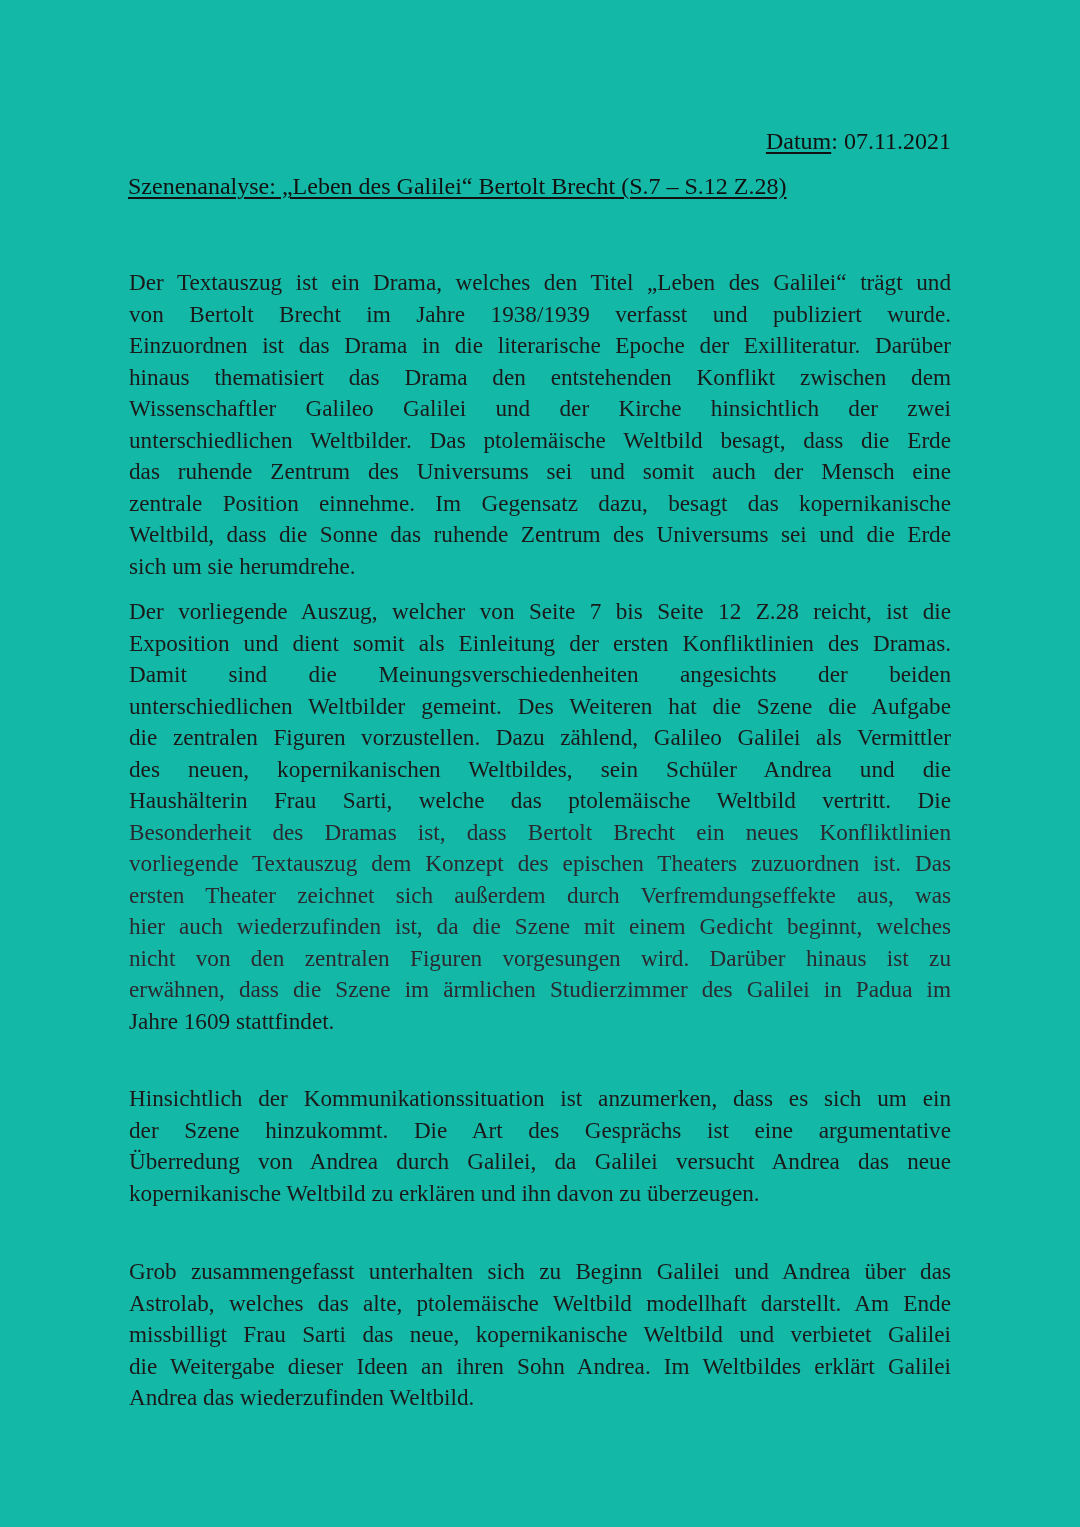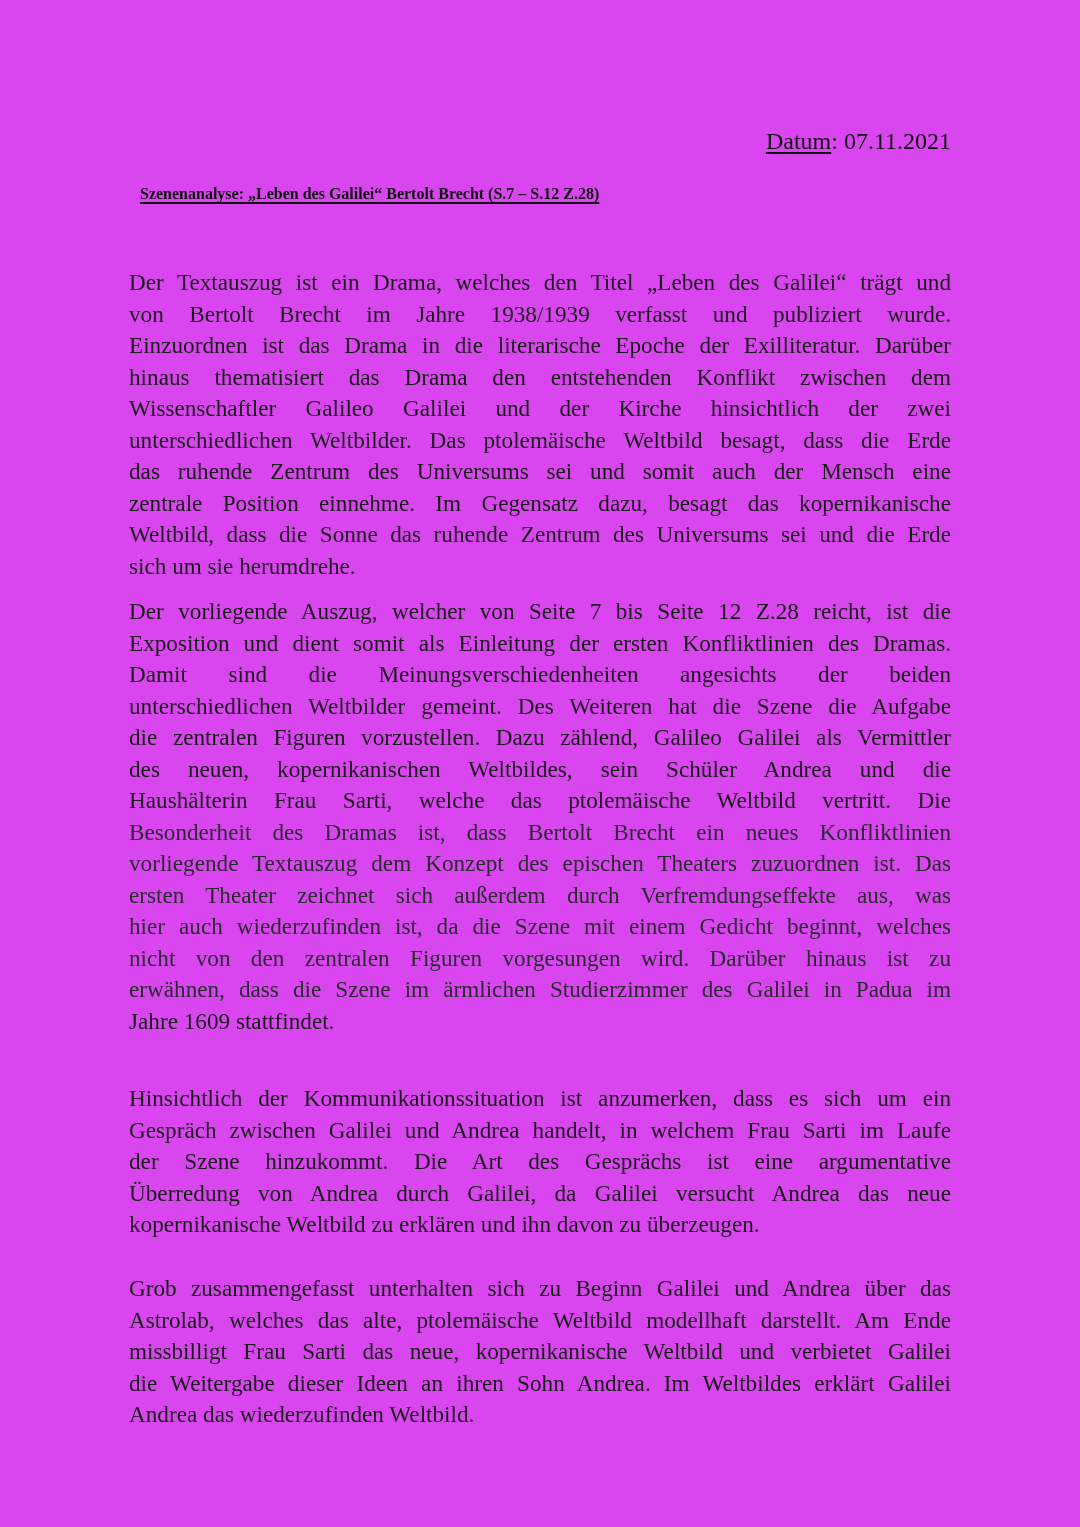--- a/index.html
+++ b/index.html
@@ -1,28 +1,28 @@
 <!DOCTYPE html>
 <html><head>
   <meta charset="utf-8">
   <style>
     html, body { margin: 0; padding: 0; background: #ffffff; }
     body { width: 1080px; height: 1527px; position: relative; overflow: hidden; }
-    .page { position: absolute; left: 0; top: 0; width: 1080px; height: 1527px; background: #d946ef; }
+    .page { position: absolute; left: 0; top: 0; width: 1080px; height: 1527px; background: #14b8a6; }
     .date-line {
       position: absolute; right: 129px; top: 128px;
       font-family: "Liberation Serif", serif; font-size: 24px; color: #111111;
       white-space: nowrap;
     }
     .date-label { text-decoration: underline; text-underline-offset: 3px; }
     .title {
       position: absolute; left: 128px; top: 173px;
-      font-family: "Liberation Serif", serif; font-size: 16px; font-weight: bold; color: #111111;
+      font-family: "Liberation Serif", serif; font-size: 24px; font-weight: normal; color: #111111;
       text-decoration: underline; text-underline-offset: 3px; text-decoration-thickness: 2px;
-      white-space: nowrap; margin: 12px;
+      white-space: nowrap; margin: 0;
     }
     .body-text {
       position: absolute; left: 129px; width: 822px;
       font-family: "Liberation Serif", serif; font-size: 23.2px; color: #1a1a1a;
     }
     .para { position: absolute; left: 0; width: 822px; margin: 0; }
     .line {
       display: block; height: 31.5px; line-height: 31.5px;
       white-space: nowrap; text-align: justify; text-align-last: justify;
     }
@@ -67,27 +67,26 @@
       <span class="line muted">vorliegende Textauszug dem Konzept des epischen Theaters zuzuordnen ist. Das</span>
       <span class="line muted">ersten Theater zeichnet sich außerdem durch Verfremdungseffekte aus, was</span>
       <span class="line muted">hier auch wiederzufinden ist, da die Szene mit einem Gedicht beginnt, welches</span>
       <span class="line muted">nicht von den zentralen Figuren vorgesungen wird. Darüber hinaus ist zu</span>
       <span class="line muted">erwähnen, dass die Szene im ärmlichen Studierzimmer des Galilei in Padua im</span>
       <span class="line last">Jahre 1609 stattfindet.</span>
     </p>
 
     <p class="para" style="top:1083px;">
       <span class="line">Hinsichtlich der Kommunikationssituation ist anzumerken, dass es sich um ein</span>
-      <span class="line">Gespräch zwischen Galilei und Andrea handelt, in welchem Frau Sarti im Laufe</span>
       <span class="line">der Szene hinzukommt. Die Art des Gesprächs ist eine argumentative</span>
       <span class="line">Überredung von Andrea durch Galilei, da Galilei versucht Andrea das neue</span>
       <span class="line last">kopernikanische Weltbild zu erklären und ihn davon zu überzeugen.</span>
     </p>
 
-    <p class="para" style="top:1256px;margin-top:17px;">
+    <p class="para" style="top:1256px;">
       <span class="line">Grob zusammengefasst unterhalten sich zu Beginn Galilei und Andrea über das</span>
       <span class="line">Astrolab, welches das alte, ptolemäische Weltbild modellhaft darstellt. Am Ende</span>
       <span class="line">missbilligt Frau Sarti das neue, kopernikanische Weltbild und verbietet Galilei</span>
       <span class="line">die Weitergabe dieser Ideen an ihren Sohn Andrea. Im Weltbildes erklärt Galilei</span>
       <span class="line last">Andrea das wiederzufinden Weltbild.</span>
     </p>
 
   </div>
 </div>
 

